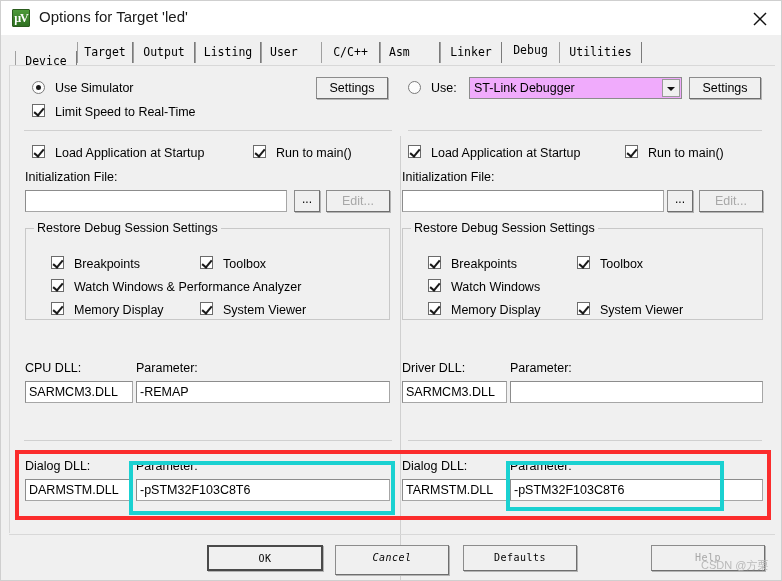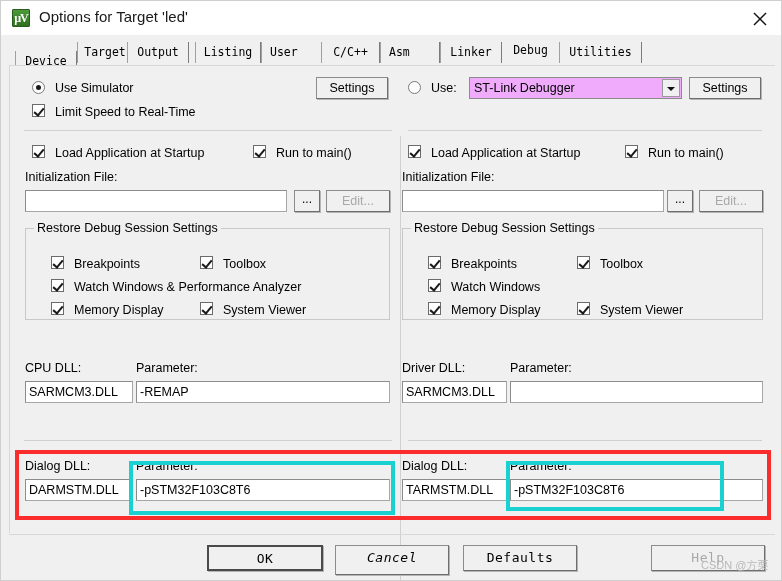--- a/index.html
+++ b/index.html
@@ -175,21 +175,21 @@
     font-size: 12.5px;
     color: #000;
     text-align: center;
     white-space: nowrap;
     cursor: default;
     box-shadow: 1px 1px 0 #b4b4b4;
   }
   .btn.disabled { color: #a8a8a8; }
   .btn.mono {
     font-family: "DejaVu Sans Mono", monospace;
-    font-size: 13px;
+    font-size: 10px;
     letter-spacing: 0.5px;
   }
   .field {
     position: absolute;
     background: #ffffff;
     border: 1px solid #a6a6a6;
     border-top-color: #8c8c8c;
     border-left-color: #8c8c8c;
     box-sizing: border-box;
     font-family: "Liberation Sans", sans-serif;
@@ -292,21 +292,21 @@
       <svg width="14" height="14" viewBox="0 0 14 14">
         <line x1="1" y1="1" x2="13" y2="13" stroke="#111" stroke-width="1.4"></line>
         <line x1="13" y1="1" x2="1" y2="13" stroke="#111" stroke-width="1.4"></line>
       </svg>
     </div>
   </div>
 
   <div class="tabstrip">
     <div class="tab" style="left:14px;  width:62px;margin-top:9px;">Device</div>
     <div class="tab" style="left:76px;  width:56px;">Target</div>
-    <div class="tab" style="left:126px; width:62px;">Output</div>
+    <div class="tab" style="left:132px; width:62px;">Output</div>
     <div class="tab" style="left:194px; width:66px;">Listing</div>
     <div class="tab" style="left:260px; width:76px; text-align:left; padding-left:8px;">User</div>
     <div class="tab" style="left:320px; width:59px;">C/C++</div>
     <div class="tab" style="left:379px; width:60px; text-align:left; padding-left:8px;">Asm</div>
     <div class="tab" style="left:439px; width:62px;">Linker</div>
     <div class="tab selected" style="left:501px; width:57px;">Debug</div>
     <div class="tab" style="left:558px; width:83px;">Utilities</div>
   </div>
 
   <div class="page">

